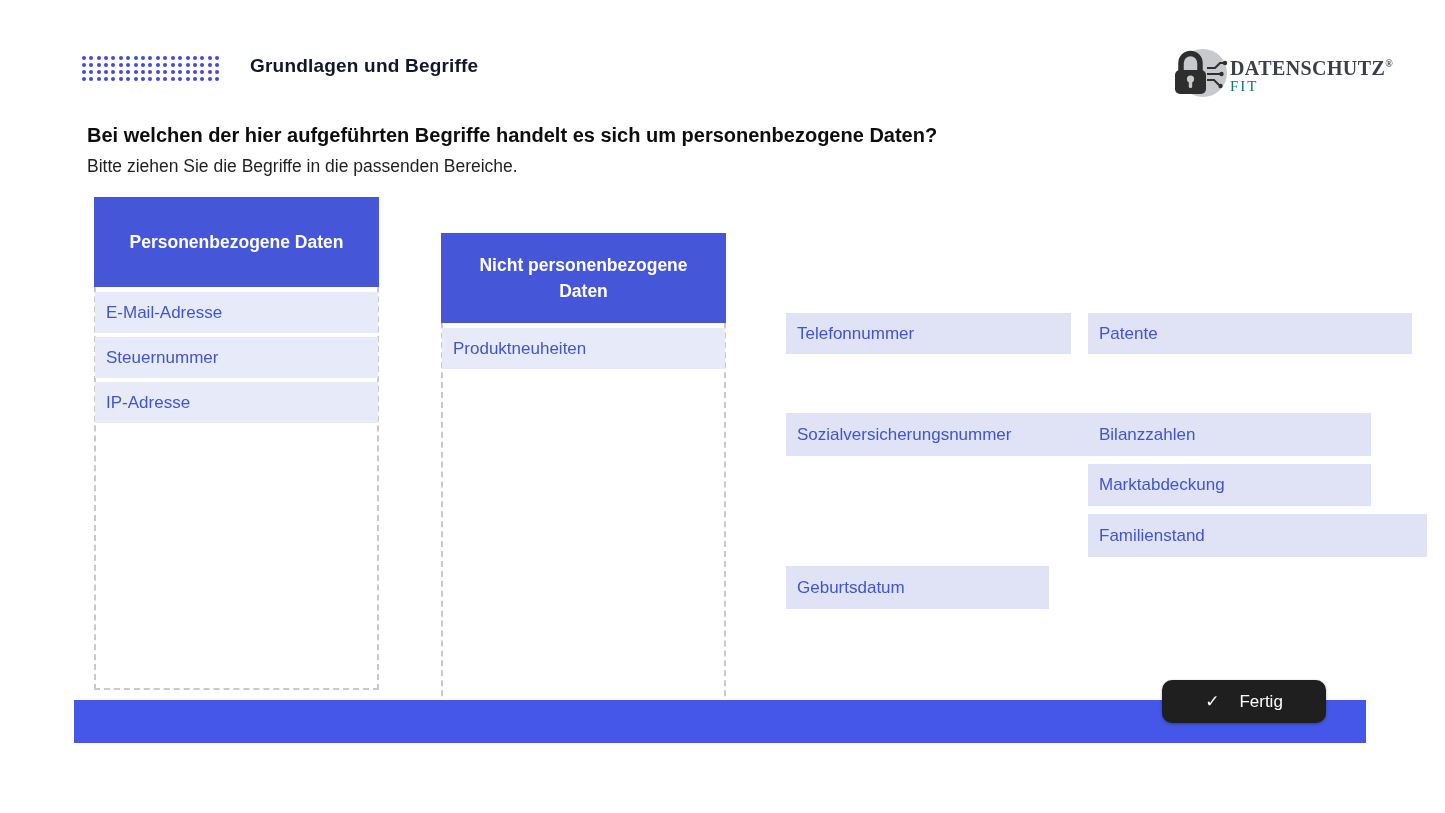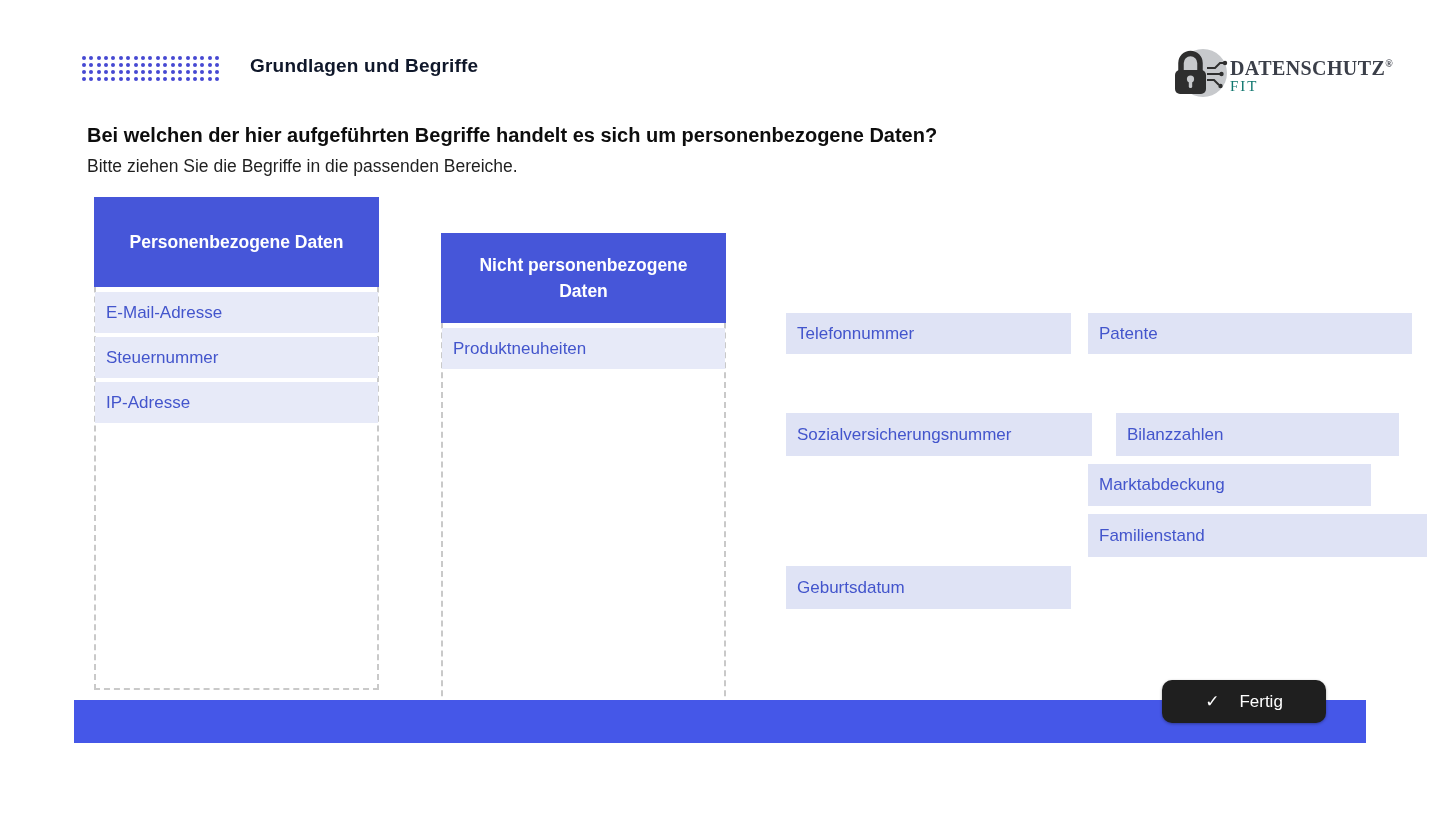--- a/index.html
+++ b/index.html
@@ -60,24 +60,24 @@
     display: flex; align-items: center;
     padding-left: 11px; cursor: grab;
   }
   .dz-items .tile { background: #e7eaf8; height: 41px; margin-bottom: 4px; }
 
   
   .tile.loose { position: absolute; }
   .t-telefonnummer            { left: 786px;  top: 313px; width: 285px; height: 41px; }
   .t-patente                  { left: 1088px; top: 313px; width: 324px; height: 41px; }
   .t-sozialversicherungsnummer{ left: 786px;  top: 413px; width: 306px; height: 43px; }
-  .t-bilanzzahlen             { left: 1116px; top: 413px; width: 283px; height: 43px; }
+  .t-bilanzzahlen             { left: 1088px; top: 413px; width: 283px; height: 43px; }
   .t-marktabdeckung           { left: 1088px; top: 464px; width: 283px; height: 42px; }
   .t-familienstand            { left: 1088px; top: 514px; width: 339px; height: 43px; }
-  .t-geburtsdatum             { left: 786px;  top: 566px; width: 285px; height: 43px; }
+  .t-geburtsdatum             { left: 786px;  top: 566px; width: 263px; height: 43px; }
 
   
   .bottom-bar { position: absolute; left: 74px; top: 700px; width: 1292px; height: 43px; background: #4557e8; }
   .done-btn {
     position: absolute; left: 1162px; top: 680px; width: 164px; height: 43px;
     background: #1f1f1f; color: #ffffff; border: none; border-radius: 10px;
     font-family: "Liberation Sans", "DejaVu Sans", sans-serif; font-size: 17px;
     display: flex; align-items: center; justify-content: center; gap: 20px;
     cursor: pointer; box-shadow: 0 1px 3px rgba(0,0,0,0.35);
   }

